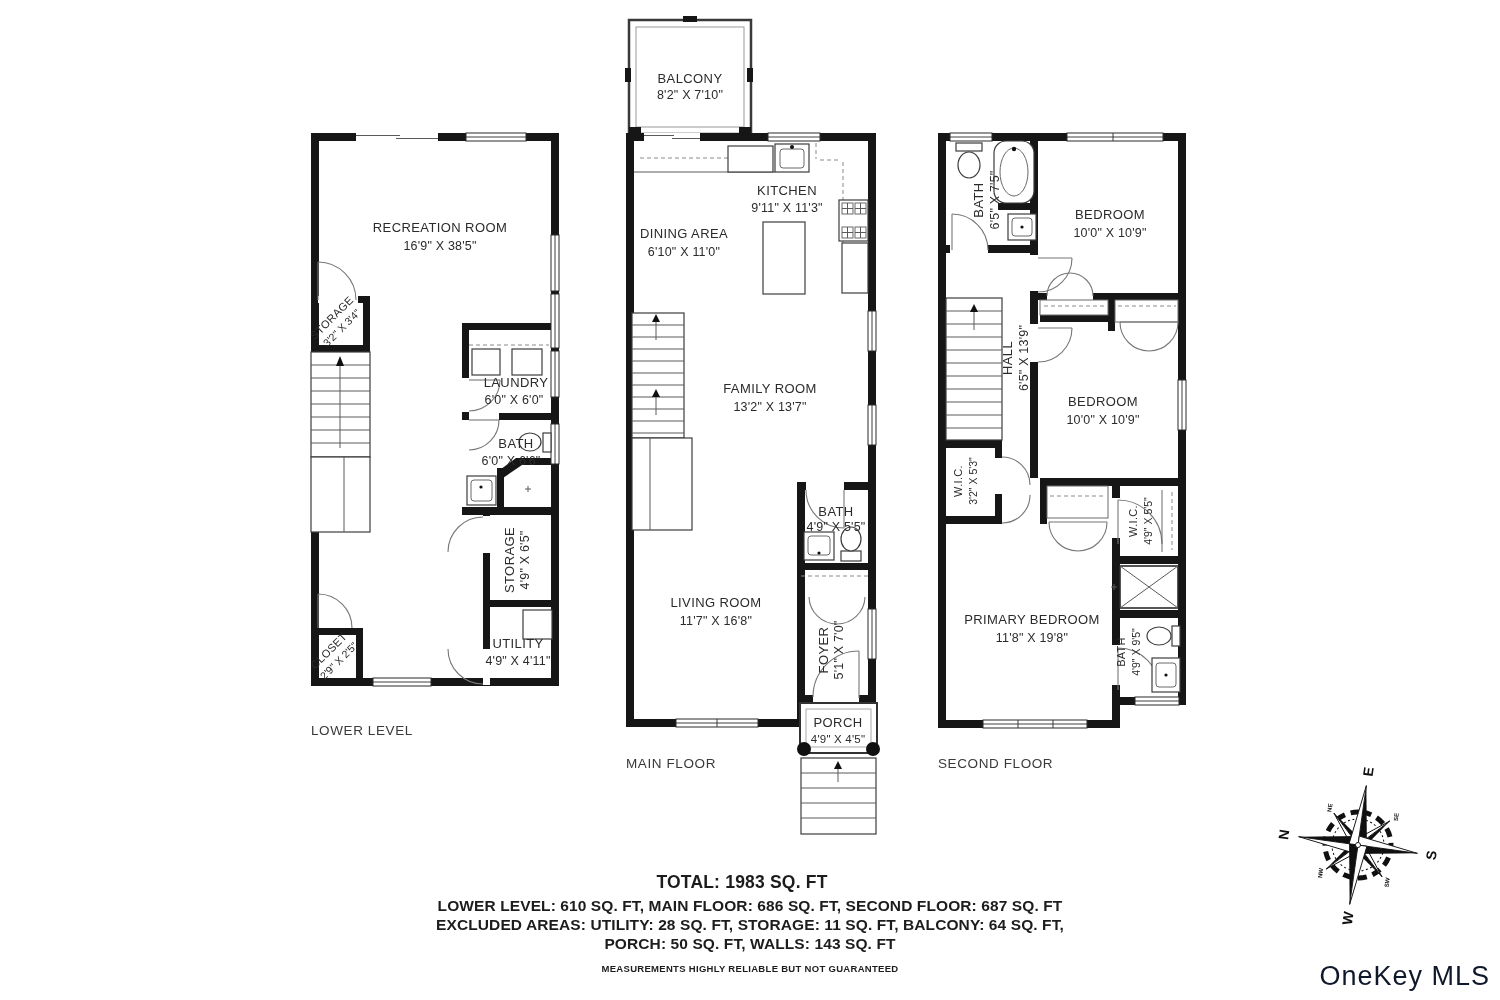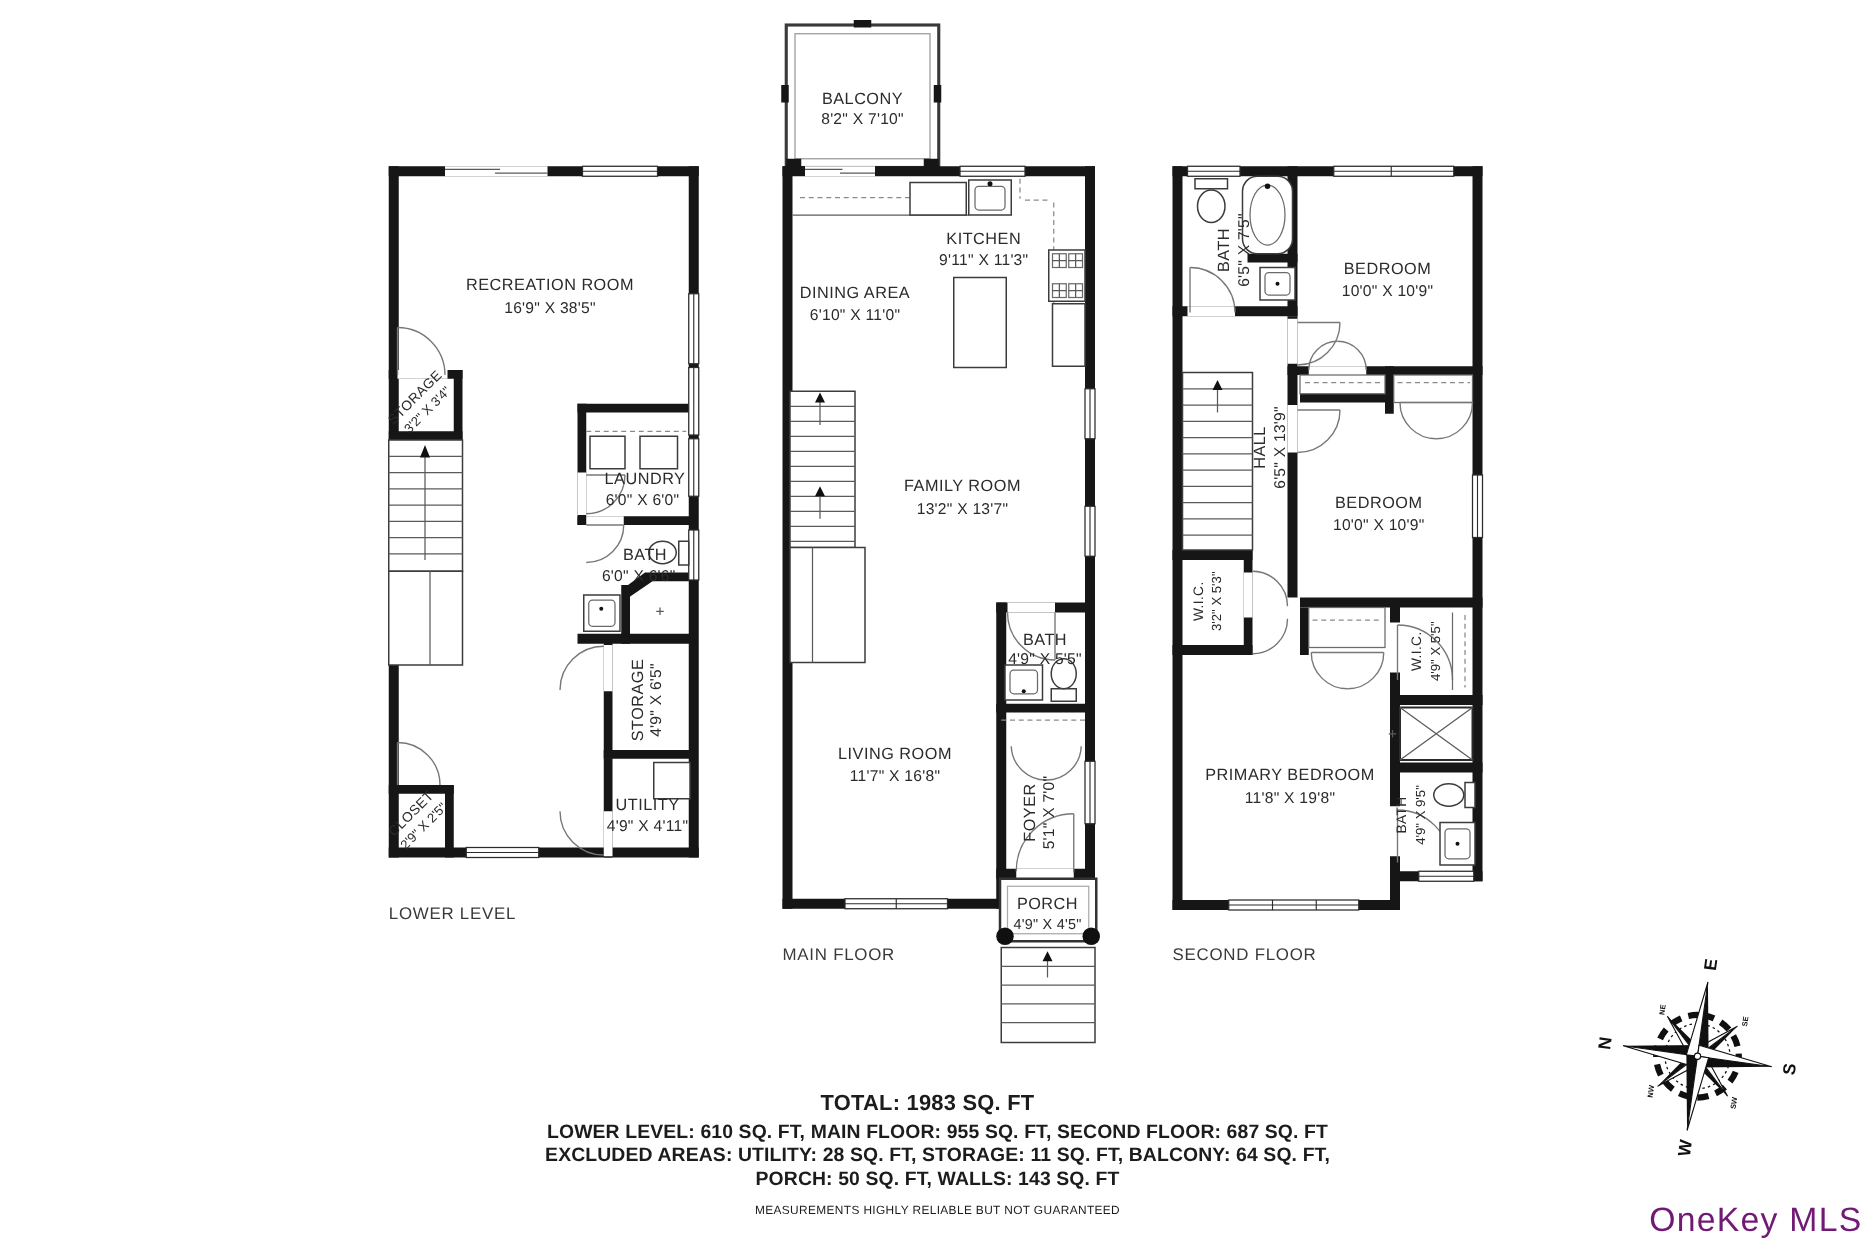--- a/index.html
+++ b/index.html
@@ -21,22 +21,22 @@
   .lbls{font-size:11px;letter-spacing:.3px;text-anchor:middle;}
   .dims{font-size:10.5px;text-anchor:middle;}
   .flr{font-size:13.5px;letter-spacing:.6px;fill:#3a3a3a;}
   .cp{fill:#101010;}
   .cpw{fill:#ffffff;stroke:#101010;stroke-width:.9;}
   .cpl{font-size:14px;font-weight:bold;text-anchor:middle;fill:#101010;}
   .cps{font-size:6px;font-weight:bold;text-anchor:middle;fill:#101010;}
   .summary{position:absolute;left:0;right:0;top:872px;text-align:center;color:#1c1c1c;}
   .summary .total{font-size:17.5px;font-weight:800;letter-spacing:.2px;margin:0 16px 3px 0;}
   .summary .line{font-size:15.5px;font-weight:700;letter-spacing:.1px;line-height:19px;margin:0;}
-  .summary .disc{font-size:9.5px;font-weight:400;letter-spacing:.3px;margin:10px 0 0 0;}
-  .watermark{position:absolute;right:10px;bottom:8px;font-size:27px;color:#701a75;letter-spacing:1px;}
+  .summary .disc{font-size:9.5px;font-weight:700;letter-spacing:.3px;margin:10px 0 0 0;}
+  .watermark{position:absolute;right:10px;bottom:8px;font-size:27px;color:#0f172a;letter-spacing:1px;}
 </style>
 </head>
 <body>
 
 <div class="page">
 <svg width="1500" height="1000" viewBox="0 0 1500 1000">
 
   <g>
     <g>
       <rect class="w" x="311" y="133" width="8" height="553"></rect>
@@ -512,20 +512,20 @@
     <text class="cpl" x="-74" y="5">W</text>
     <text class="cps" x="33" y="-31">NE</text>
     <text class="cps" x="33" y="36">SE</text>
     <text class="cps" x="-33" y="36">SW</text>
     <text class="cps" x="-33" y="-31">NW</text>
   </g>
 </svg>
 
 <div class="summary">
   <p class="total">TOTAL: 1983 SQ. FT</p>
-  <p class="line">LOWER LEVEL: 610 SQ. FT, MAIN FLOOR: 955 SQ. FT, SECOND FLOOR: 687 SQ. FT</p>
+  <p class="line">LOWER LEVEL: 610 SQ. FT, MAIN FLOOR: 686 SQ. FT, SECOND FLOOR: 687 SQ. FT</p>
   <p class="line">EXCLUDED AREAS: UTILITY: 28 SQ. FT, STORAGE: 11 SQ. FT, BALCONY: 64 SQ. FT,</p>
   <p class="line">PORCH: 50 SQ. FT, WALLS: 143 SQ. FT</p>
   <p class="disc">MEASUREMENTS HIGHLY RELIABLE BUT NOT GUARANTEED</p>
 </div>
 
 <div class="watermark">OneKey MLS</div>
 </div>
 
 </body></html>

